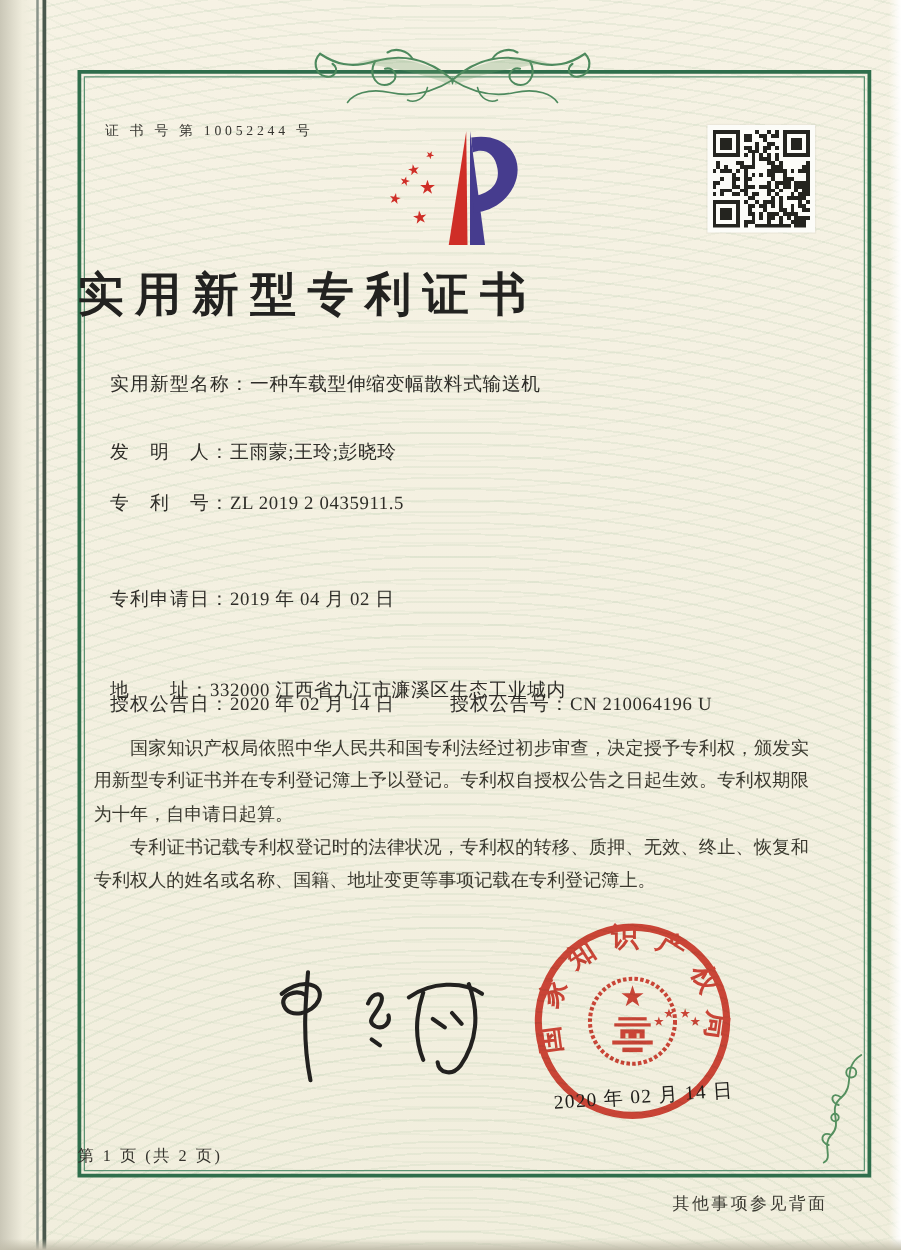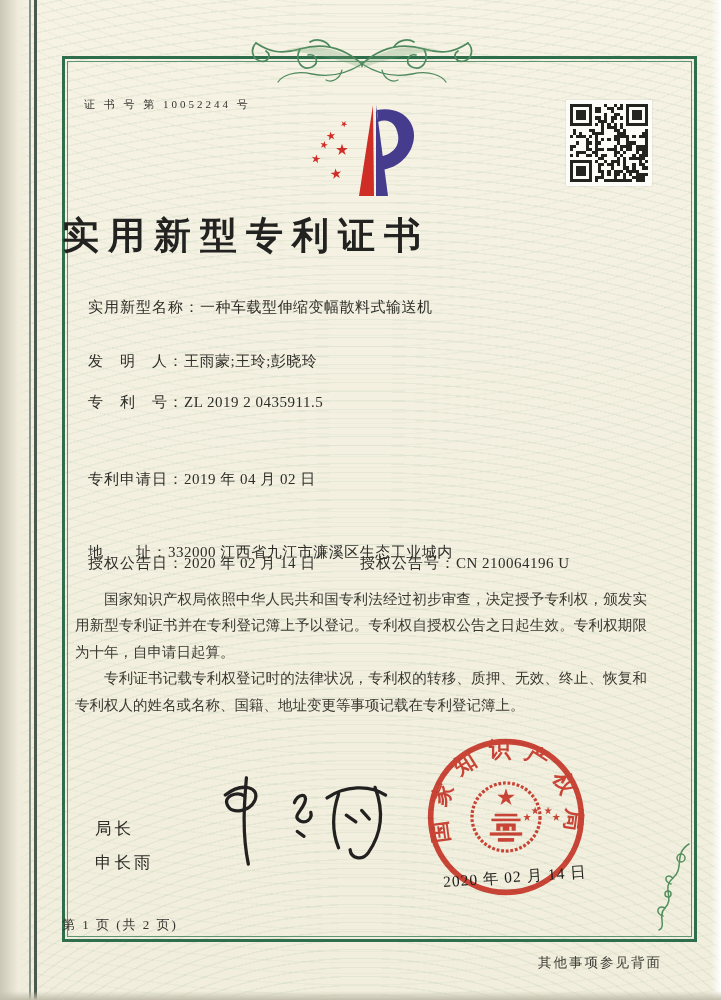--- a/index.html
+++ b/index.html
@@ -344,24 +344,20 @@
     <span class="grant2">
       <span class="lbl">授权公告号：</span><span>CN 210064196 U</span>
     </span>
   </div>
 
   <div class="abs bodytext">
     <p>国家知识产权局依照中华人民共和国专利法经过初步审查，决定授予专利权，颁发实用新型专利证书并在专利登记簿上予以登记。专利权自授权公告之日起生效。专利权期限为十年，自申请日起算。</p>
     <p>专利证书记载专利权登记时的法律状况，专利权的转移、质押、无效、终止、恢复和专利权人的姓名或名称、国籍、地址变更等事项记载在专利登记簿上。</p>
   </div>
 
-  <div class="abs boss">
-    <div>局长</div>
-    <div>申长雨</div>
-  </div>
 
   <svg class="abs sig" width="215" height="96" viewBox="0 0 220 100">
     <g stroke="#22211f" stroke-width="3.4" fill="none" stroke-linecap="round" stroke-linejoin="round">
       <path d="M62,6 C60,30 57,62 64,96"></path>
       <path d="M40,24 C58,10 76,16 71,29 C66,41 46,45 42,34 C38,25 52,20 60,25"></path>
       <path d="M112,32 C116,22 126,22 123,31 C120,41 109,46 118,51 C124,54 131,49 129,42"></path>
       <path d="M115,62 l7,5"></path>
       <path d="M146,27 C164,14 191,13 207,24"></path>
       <path d="M158,23 C151,44 151,62 158,79"></path>
       <path d="M196,16 C205,40 203,64 189,84 C182,93 171,90 170,81"></path>

